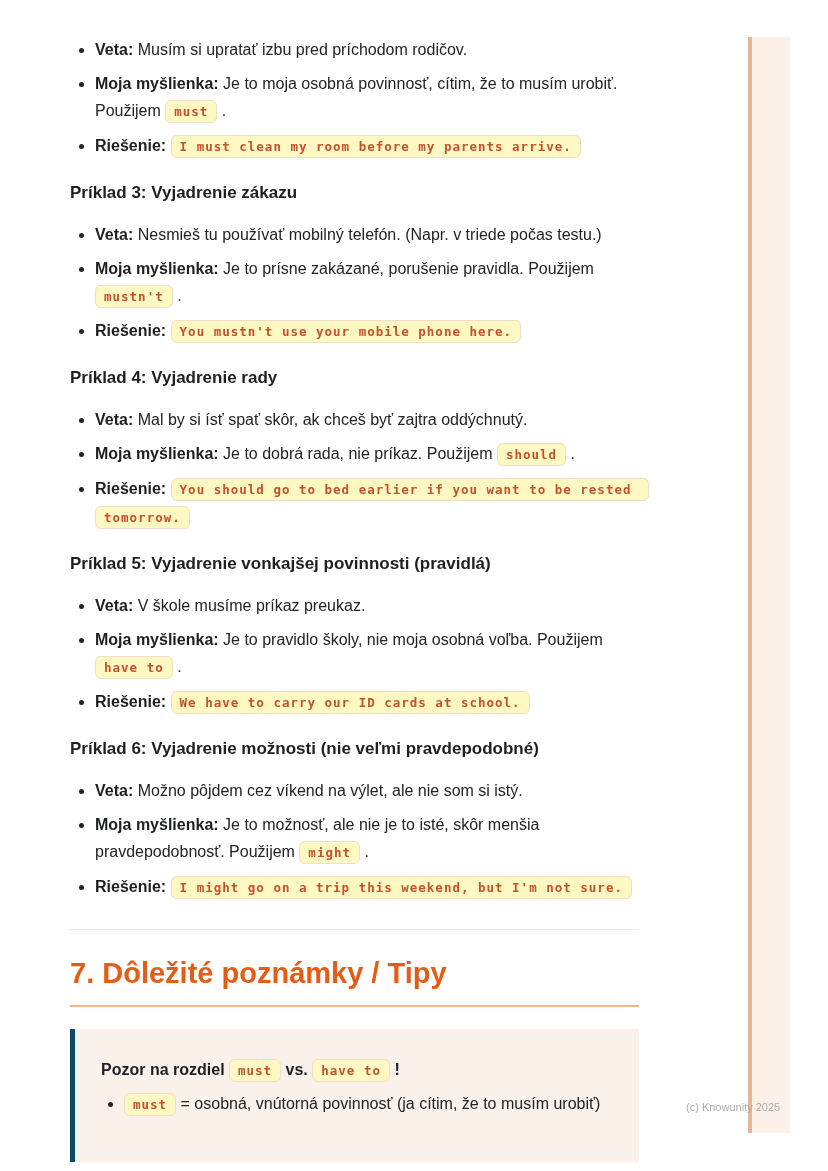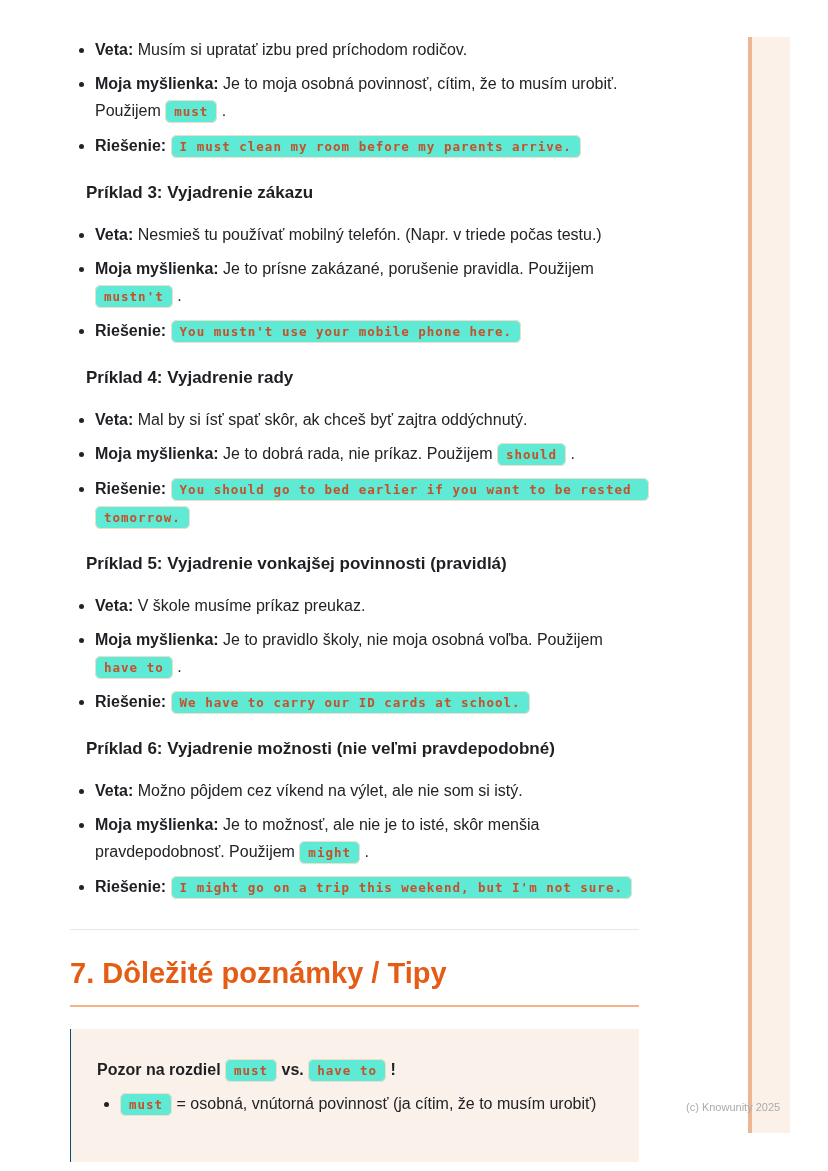--- a/index.html
+++ b/index.html
@@ -23,53 +23,53 @@
     padding-left: 25px;
     list-style: disc;
   }
   ul.bullets > li { margin: 7px 0; }
   ul.bullets > li:first-child { margin-top: 0; }
   h3.example-heading {
     font-size: 17px;
     line-height: 21px;
     font-weight: bold;
     color: #1d1f23;
-    margin: 10px 0 18px 16px;
+    margin: 10px 0 18px 0;
     padding-top: 12px;
   }
   hr.divider {
     border: none;
     border-top: 1px solid #e9e8e6;
     margin: 28px 0 0 0;
   }
   h2.tips-heading {
     font-size: 29px;
     line-height: 34px;
     font-weight: bold;
     margin: 26px 0 22px 0;
     padding-bottom: 15px;
     border-bottom: 2px solid #f3b489;
   }
   code.chip {
     font-family: "DejaVu Sans Mono", monospace;
     font-size: 12.5px;
     font-weight: bold;
     letter-spacing: 1px;
-    background: #5eead4;
+    background: #fef9c3;
     border: 1px solid #f2dcca;
     border-radius: 6px;
     padding: 3px 8px;
     white-space: pre-wrap;
     box-decoration-break: clone;
     -webkit-box-decoration-break: clone;
   }
   .callout {
     margin-top: 2px;
     background: #fbf1eb;
-    border-left: 1px solid #0c4a6e;
+    border-left: 5px solid #0c4a6e;
     padding: 27px 26px 38px 26px;
   }
   .callout-title {
     margin: 0 0 6px 0;
     font-weight: bold;
   }
   .callout ul {
     margin: 0;
     padding-left: 23px;
     list-style: disc;

